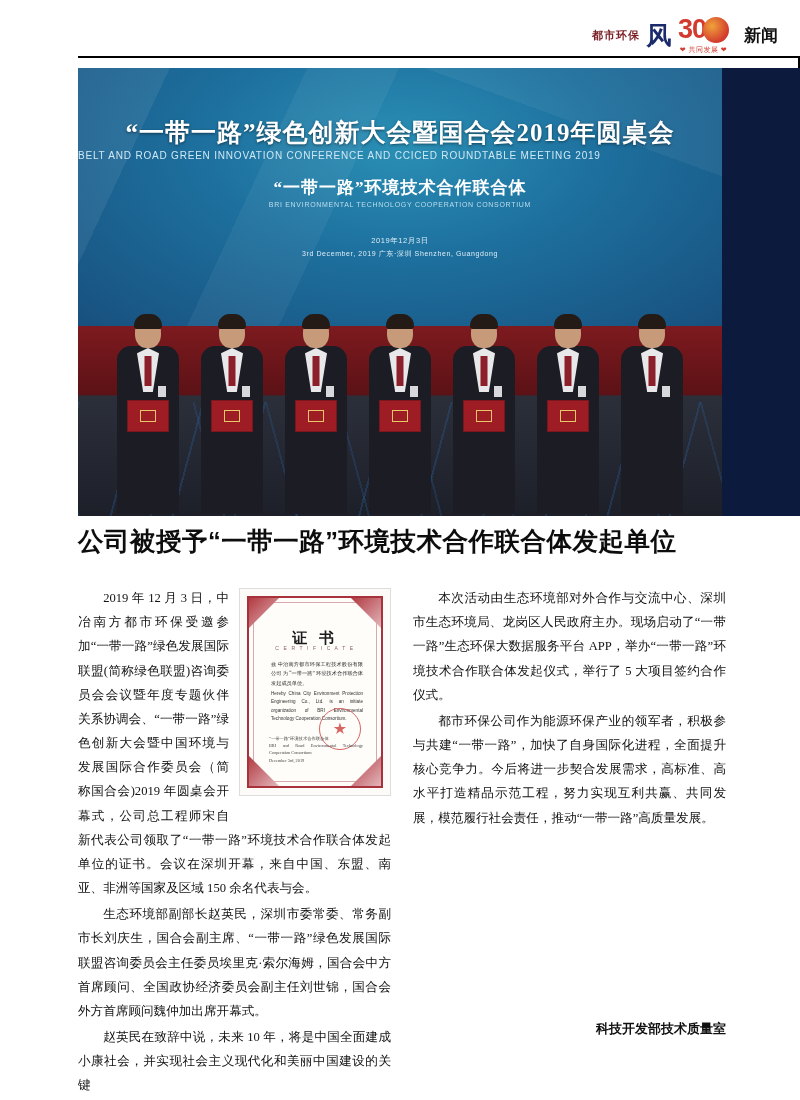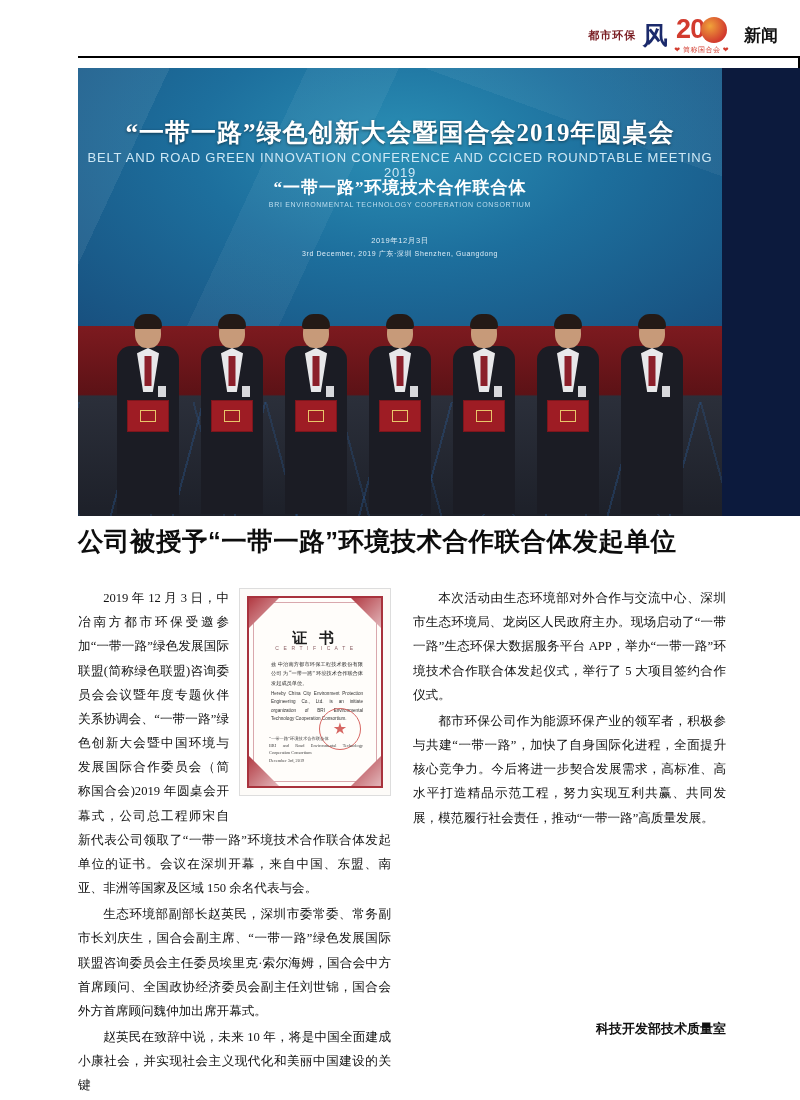--- a/index.html
+++ b/index.html
@@ -162,24 +162,24 @@
     font-family: "Liberation Serif", serif;
     font-weight: bold;
     font-size: 25px;
     letter-spacing: 1px;
     text-shadow: 0 1px 3px rgba(0,0,0,.5);
   }
   .hero-title1-en {
     position: absolute;
     top: 82px;
     width: 100%;
-    text-align: center;
+    text-align: left;
     color: #cfe8f5;
     font-family: "Liberation Sans", sans-serif;
-    font-size: 13px;
+    font-size: 10px;
     letter-spacing: .8px;
   }
   .hero-title2 {
     position: absolute;
     top: 108px;
     width: 100%;
     text-align: center;
     color: #ffffff;
     font-family: "Liberation Serif", serif;
     font-weight: bold;
@@ -467,24 +467,24 @@
 </style>
 </head>
 <body>
 
 <div class="page-header">
   <div class="header-inner">
     <div class="masthead-cn">都市环保</div>
     <div class="masthead-mark">风</div>
     <div class="anniv">
       <div class="anniv-top">
-        <span class="anniv-num">20</span>
+        <span class="anniv-num">30</span>
         <span class="anniv-ring"></span>
       </div>
-      <div class="anniv-sub">❤ 简称国合会 ❤</div>
+      <div class="anniv-sub">❤ 共同发展 ❤</div>
     </div>
     <div class="section-tab">新闻</div>
   </div>
   <div class="header-rule"></div>
   <div class="page-number">9</div>
 </div>
 
 <div class="hero">
   <div class="hero-screen">
     <div class="hero-title1">“一带一路”绿色创新大会暨国合会2019年圆桌会</div>

